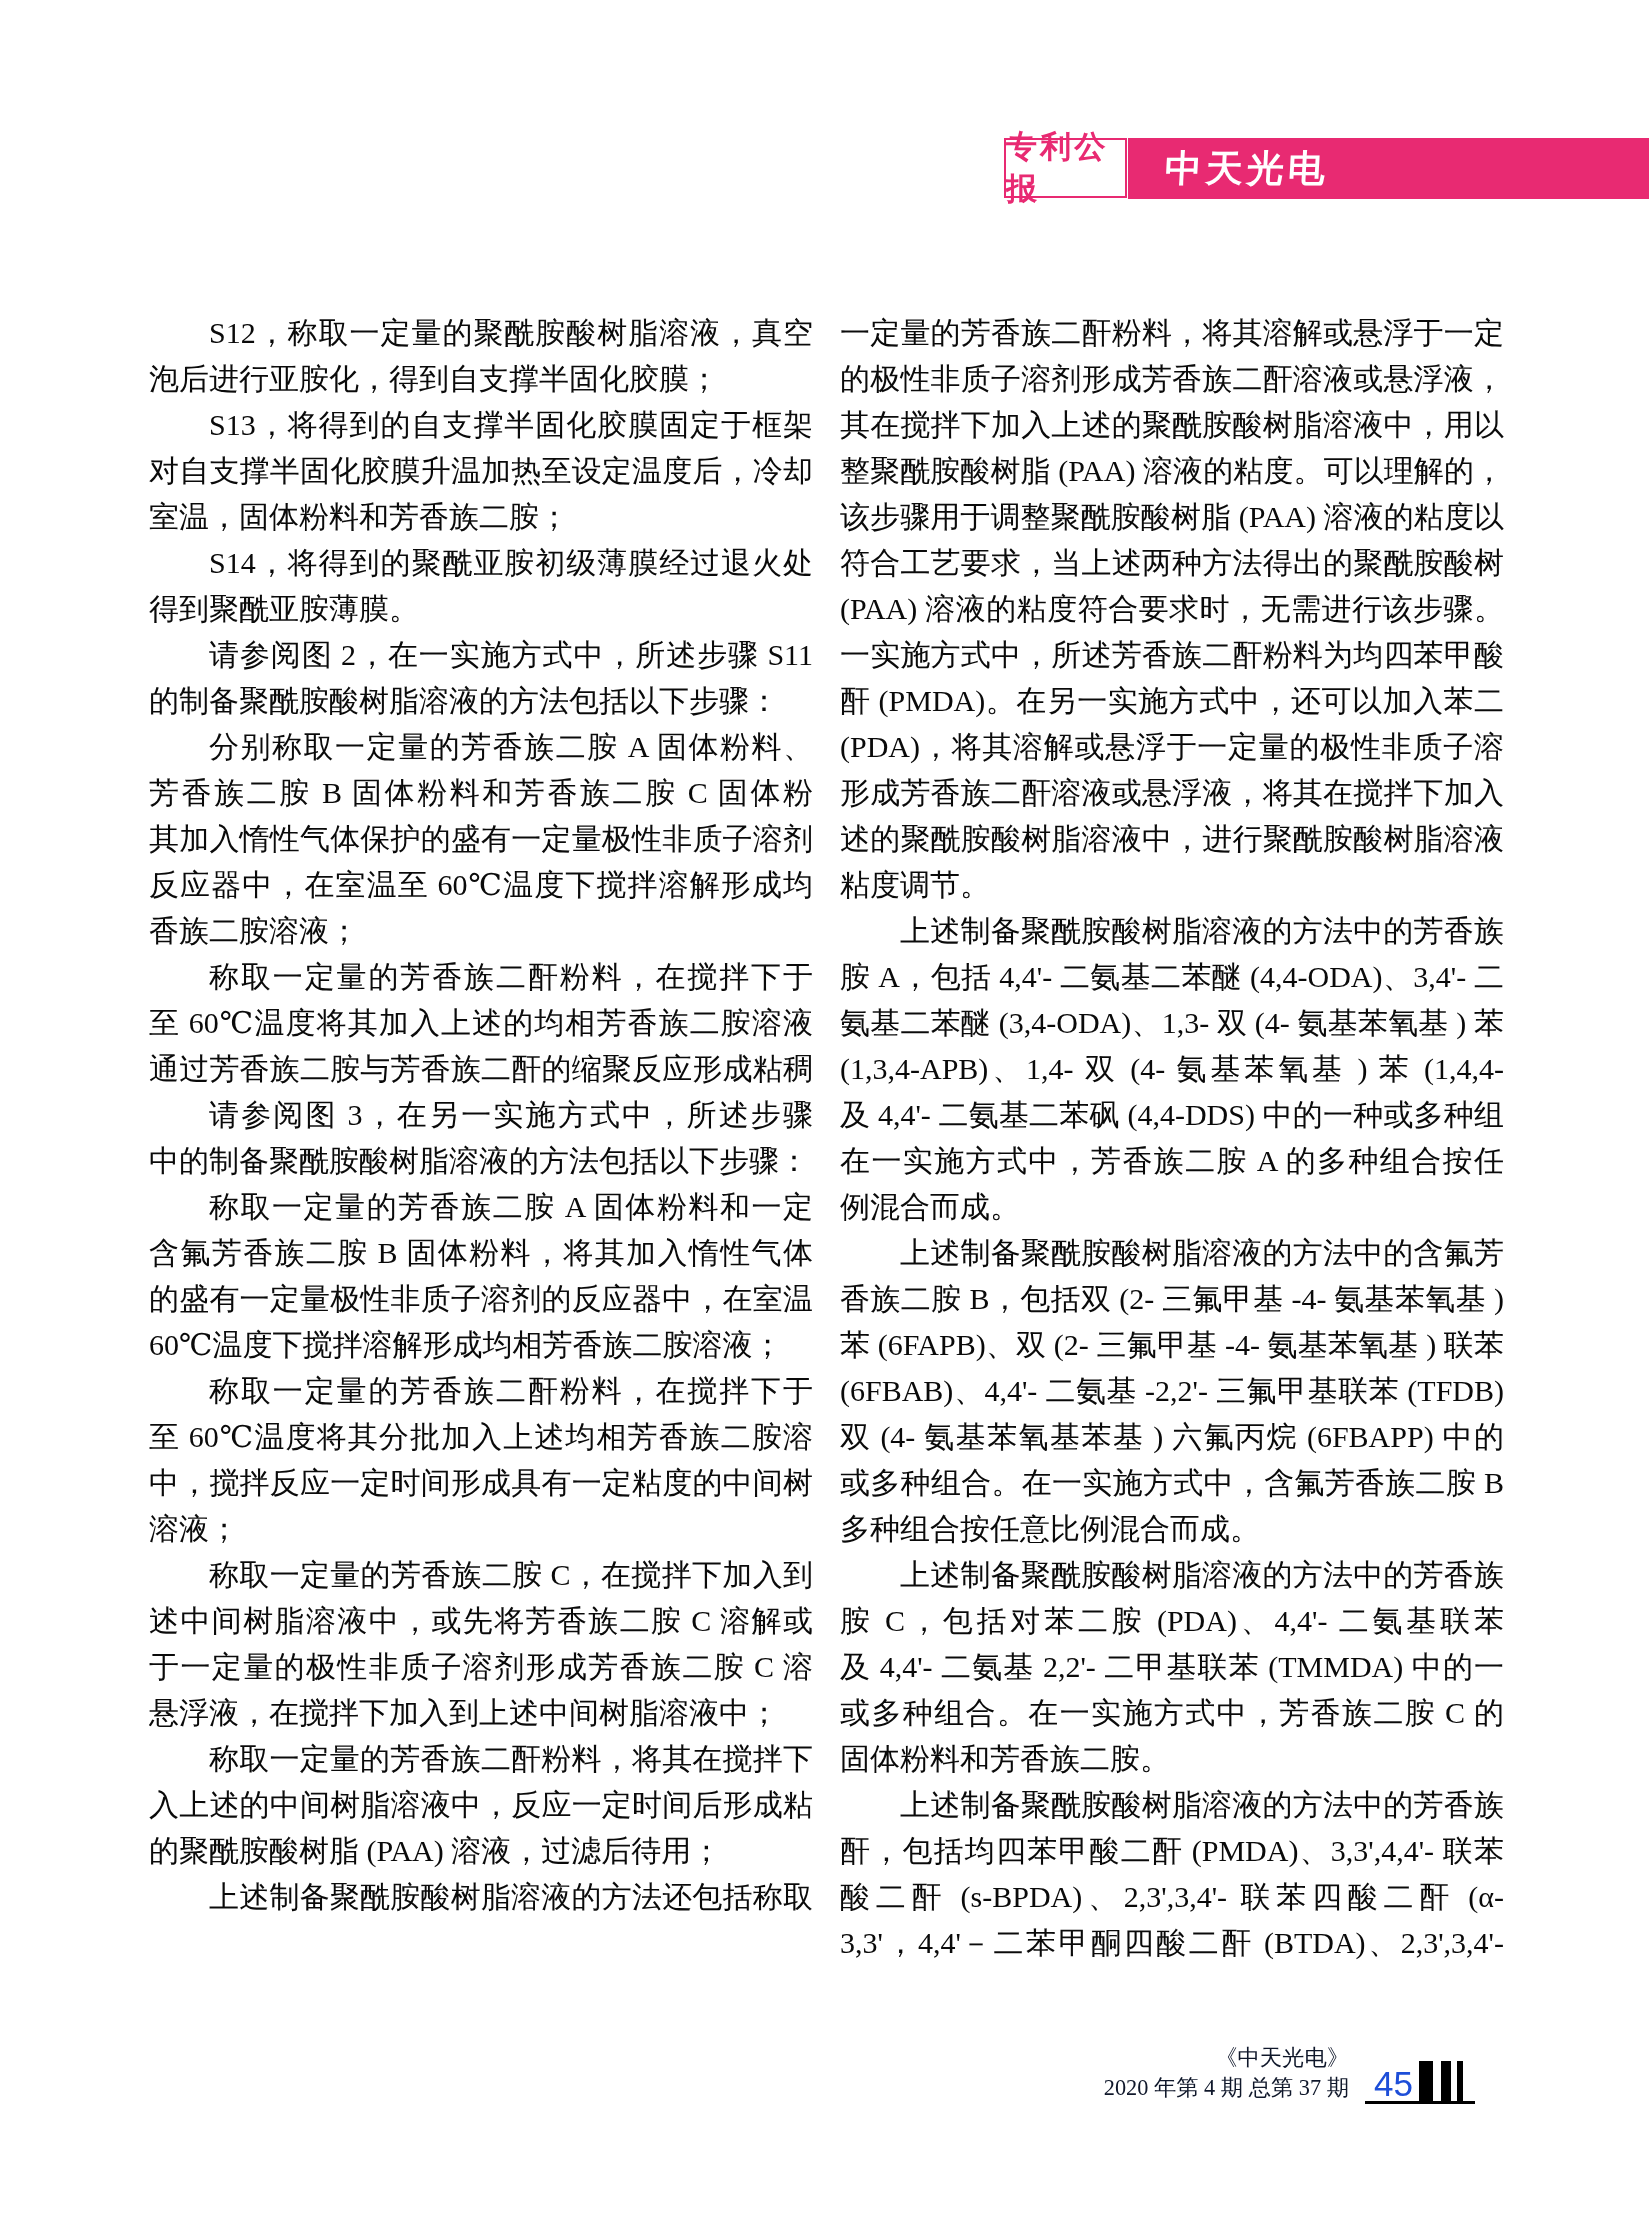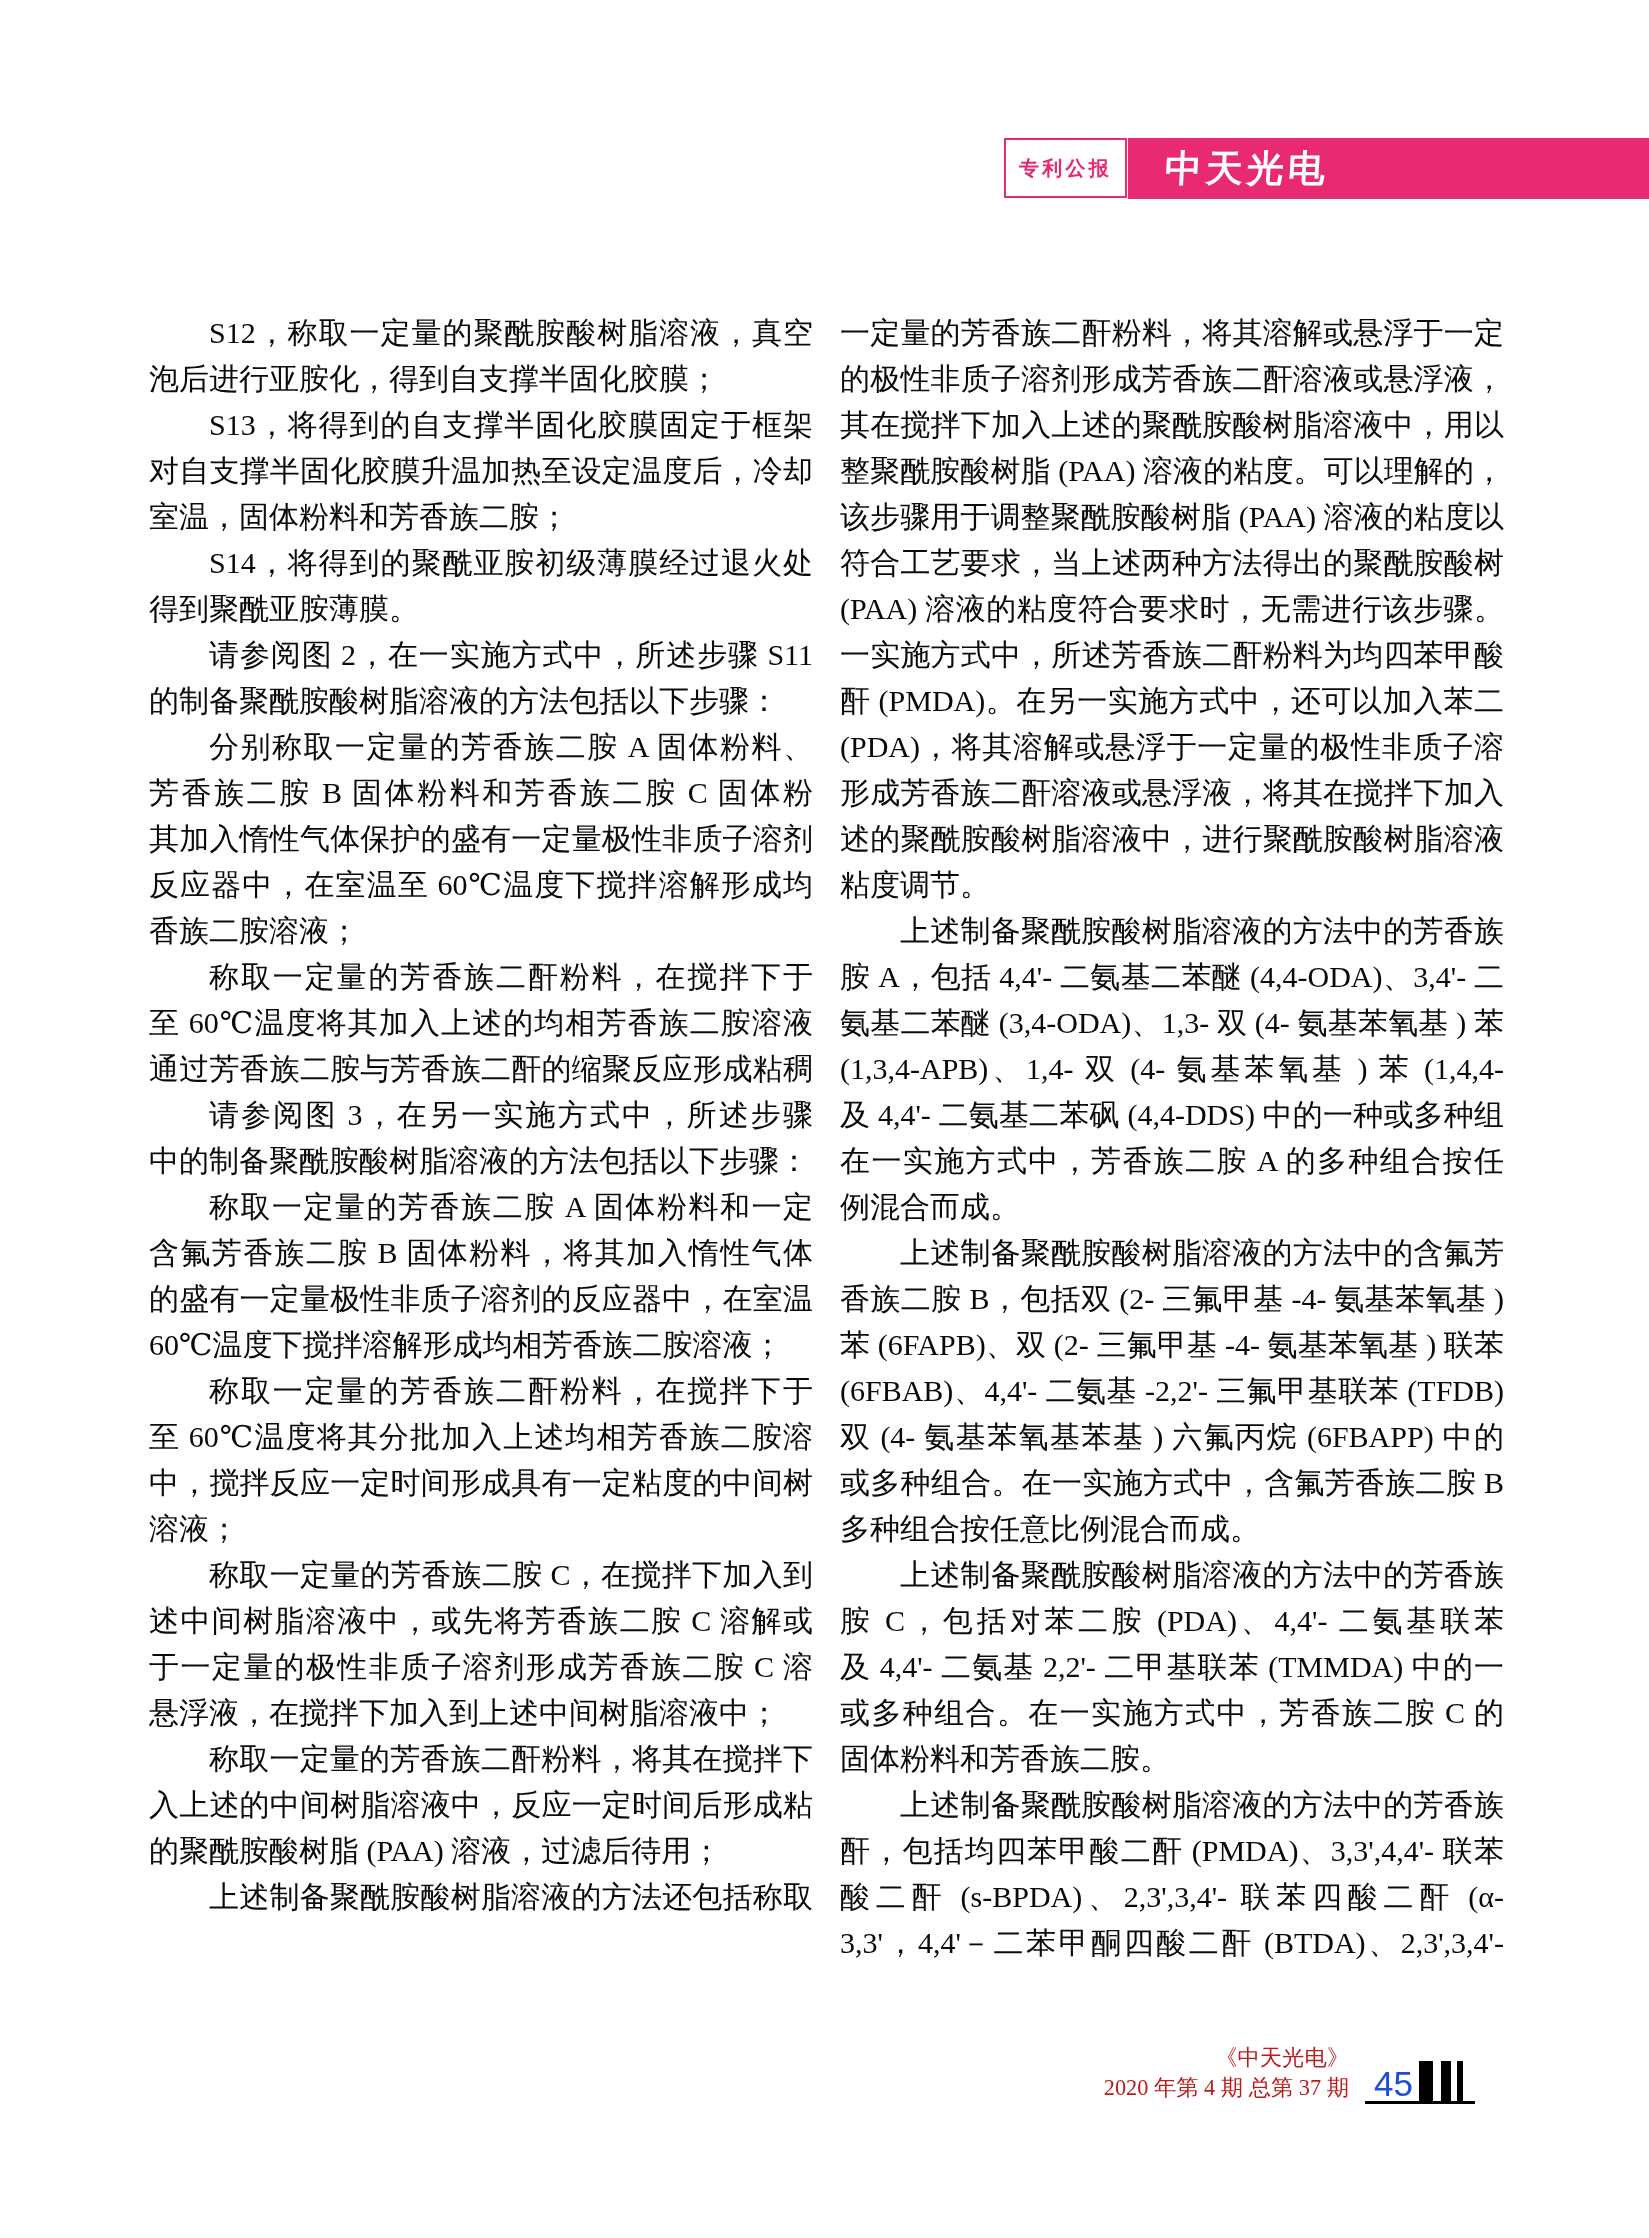--- a/index.html
+++ b/index.html
@@ -12,23 +12,22 @@
     color:#0a0a0a;
   }
   
   .badge{
     position:absolute;left:1004px;top:138px;
     width:119px;height:56px;
     border:2.4px solid #E82A72;
     background:#ffffff;
     display:flex;align-items:center;justify-content:center;
     font-family:"Liberation Sans","DejaVu Sans",sans-serif;
-    font-size:20px;font-weight:600;letter-spacing:3.2px;
+    font-size:31px;font-weight:600;letter-spacing:3.2px;
     color:#E82A72;
-    text-align:center;
   }
   .banner{
     position:absolute;left:1128px;top:138px;
     width:522px;height:61px;
     background:#E82A72;
     display:flex;align-items:center;
     padding-left:37px;box-sizing:border-box;
   }
   .brand{
     font-family:"Liberation Sans","DejaVu Sans",sans-serif;
@@ -48,21 +47,21 @@
     text-align:justify;
     text-align-last:justify;
     text-justify:inter-ideograph;
   }
   .line.indent{text-indent:2em;}
   .line.end{text-align-last:left;}
   
   .footer-meta{
     position:absolute;left:998px;top:2043px;width:351px;
     text-align:right;
-    font-size:22.3px;line-height:29.5px;color:#b91c1c;
+    font-size:22.3px;line-height:29.5px;color:#0f172a;
   }
   .page-num{
     position:absolute;left:1374px;top:2064px;
     font-family:"Liberation Sans","DejaVu Sans",sans-serif;
     font-size:35px;color:#1d4ed8;
   }
   .page-rule{
     position:absolute;left:1365px;top:2101px;
     width:110px;height:3.2px;background:#000;
   }

